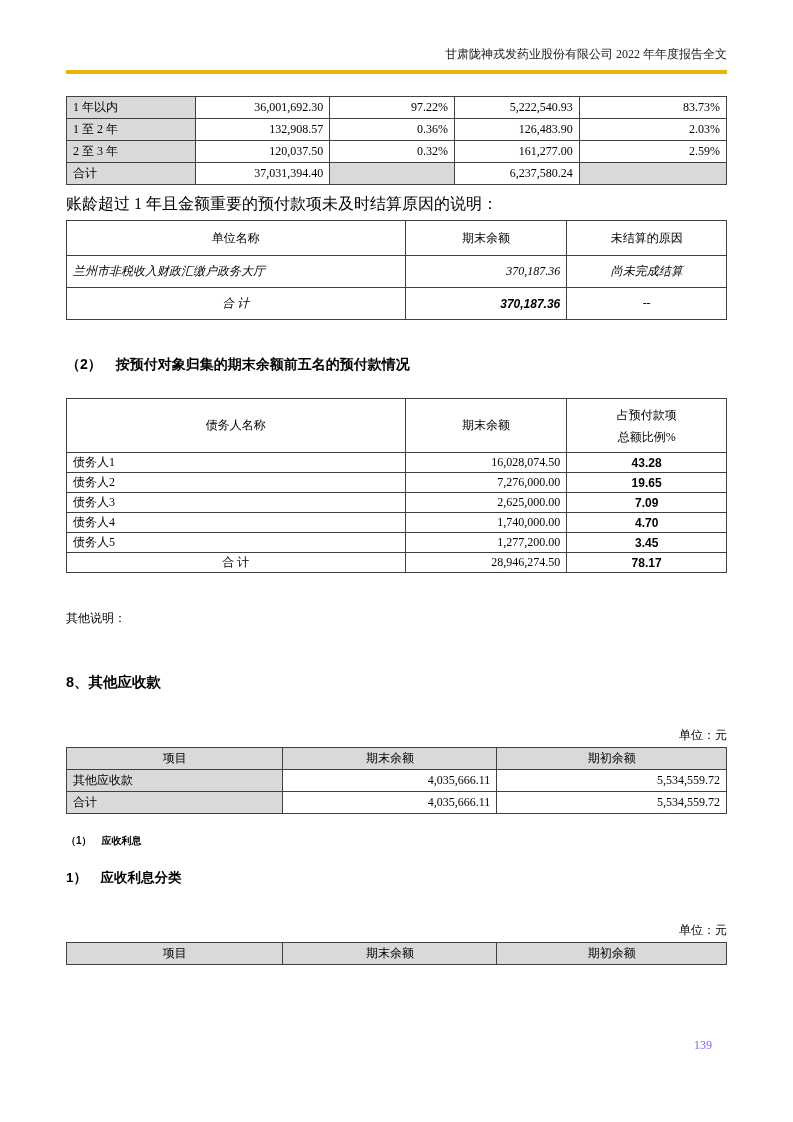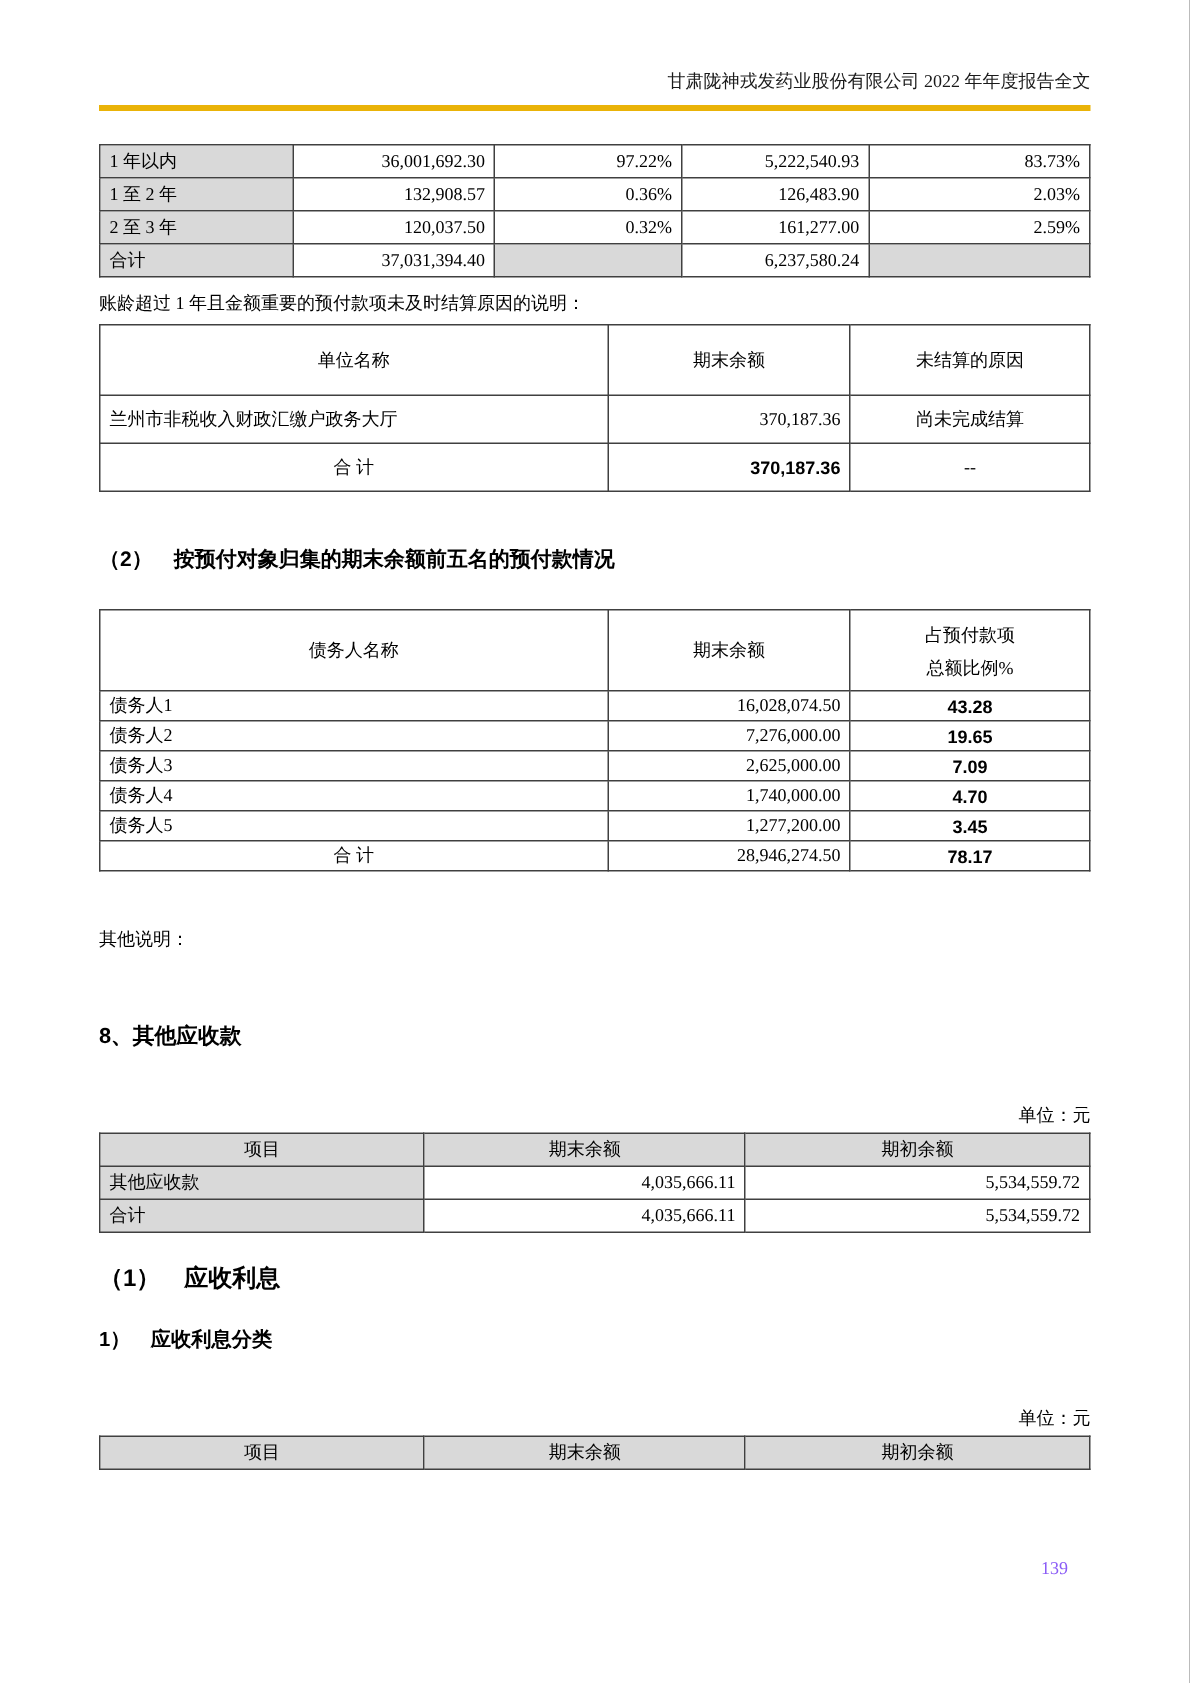--- a/index.html
+++ b/index.html
@@ -25,33 +25,33 @@
   .r { text-align:right; }
   .l { text-align:left; }
   .shade { background:#d9d9d9; }
   .b-sans { font-family:"Liberation Sans","DejaVu Sans",sans-serif; font-weight:bold; }
 
   
   .t1 { margin-top:22px; }
   .t1 td { height:22px; }
 
   
-  .note { margin-top:9px; font-size:12px; }
+  .note { margin-top:9px; font-size:16px; }
 
   
   .t2 { margin-top:5px; }
   .t2 td { font-size:13px; }
-  .t2 .hrow td { height:47px; }
-  .t2 .brow td { height:32px; }
+  .t2 .hrow td { height:35px; }
+  .t2 .brow td { height:32px;font-style:italic; }
 
   
   .hd { font-family:"Liberation Sans","DejaVu Sans",sans-serif; font-weight:bold; color:#000; }
   .hd-s2   { margin-top:36px; font-size:14px; }
   .hd-s8   { margin-top:46px; font-size:14.5px; }
-  .hd-s81  { margin-top:20px; font-size:16px; }
+  .hd-s81  { margin-top:20px; font-size:10px; }
   .hd-s811 { margin-top:21px; font-size:13.5px; }
 
   
   .t3 { margin-top:24px; }
   .t3 td { font-size:13px; }
   .t3 .hrow td { height:54px; }
   .t3 .brow td { height:15px; }
   .t3 .h2line span { display:block; line-height:22px; }
 
   .other-note { margin-top:37px; font-size:12px; }

